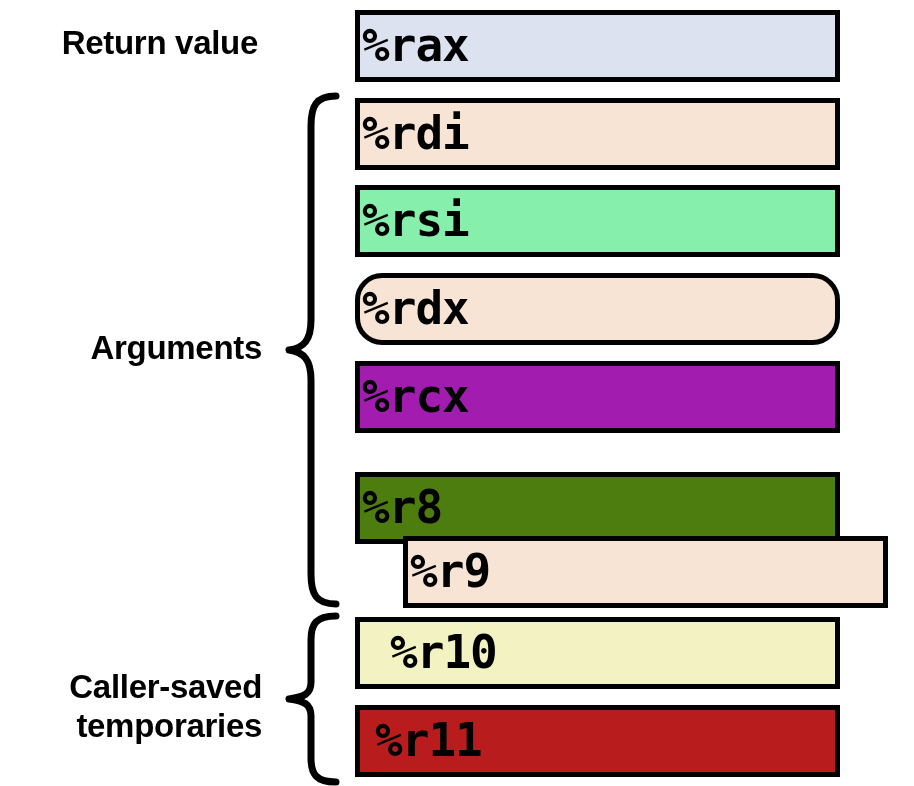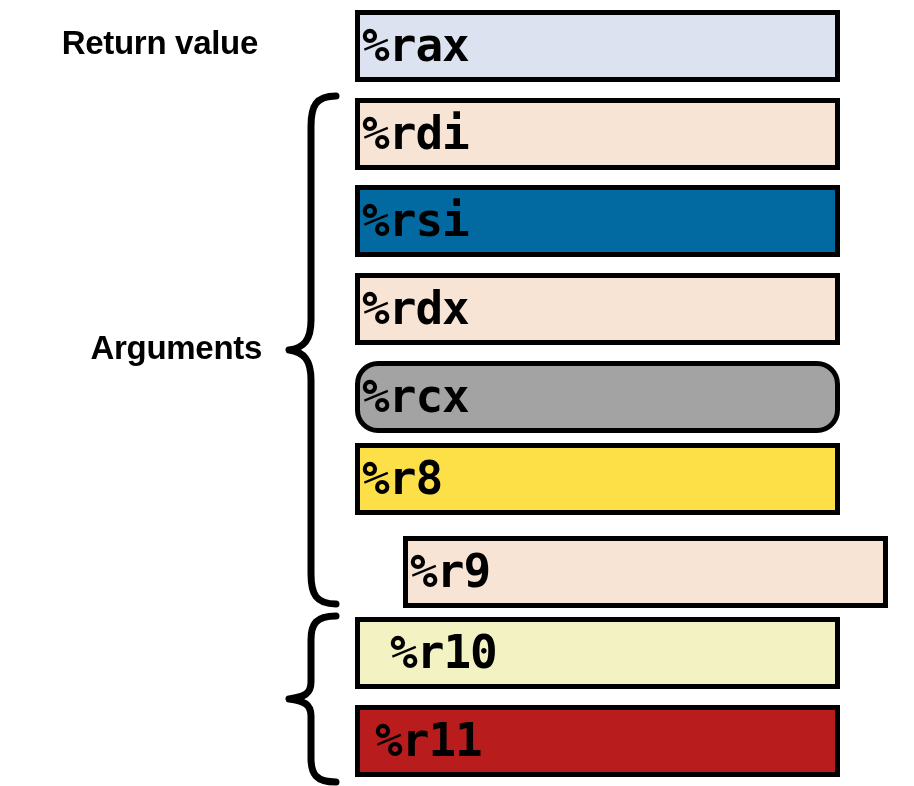--- a/index.html
+++ b/index.html
@@ -96,20 +96,22 @@
 </style>
 </head>
 <body>
 
 <div id="canvas">
 
   <div class="group-label" id="label-return-value">Return value</div>
 
   <div class="group-label" id="label-arguments">Arguments</div>
 
+  <div class="group-label" id="label-caller-saved">Caller-saved
+temporaries</div>
 
   <svg class="brace" id="brace-arguments" width="56" height="516" viewBox="0 0 56 516">
     <path d="M 50 4
              C 30 4, 25 14, 25 34
              L 25 228
              C 25 248, 18 256, 3 258
              C 18 260, 25 268, 25 288
              L 25 482
              C 25 502, 30 512, 50 512"></path>
   </svg>
@@ -124,30 +126,30 @@
              C 25 162, 30 170, 50 170"></path>
   </svg>
 
   <div id="boxes-layer">
       <div class="reg-box" style="top: 10px; background: rgb(220, 226, 240);">
         <span class="reg-text">%rax</span>
       </div>
       <div class="reg-box" style="top: 98px; background: rgb(248, 228, 213);">
         <span class="reg-text">%rdi</span>
       </div>
-      <div class="reg-box" style="top: 185px; background: #0369a1;">
+      <div class="reg-box" style="top: 185px; background: #86efac;">
         <span class="reg-text">%rsi</span>
       </div>
-      <div class="reg-box" style="top: 273px; background: rgb(248, 228, 213);">
+      <div class="reg-box" style="top: 273px; background: rgb(248, 228, 213); border-radius: 27px;">
         <span class="reg-text">%rdx</span>
       </div>
-      <div class="reg-box" style="top: 361px; background: #a3a3a3; border-radius: 23px;">
+      <div class="reg-box" style="top: 361px; background: #a21caf;">
         <span class="reg-text">%rcx</span>
       </div>
-      <div class="reg-box" style="top: 443px; background: #fde047;">
+      <div class="reg-box" style="top: 472px; background: #4d7c0f;">
         <span class="reg-text">%r8</span>
       </div>
       <div class="reg-box" style="top: 536px; background: rgb(248, 228, 213); margin-left: 48px;">
         <span class="reg-text">%r9</span>
       </div>
       <div class="reg-box" style="top: 617px; background: rgb(243, 242, 195); padding-left: 28px;">
         <span class="reg-text">%r10</span>
       </div>
       <div class="reg-box" style="top: 705px; background: #b91c1c; padding-left: 13px;">
         <span class="reg-text">%r11</span>

